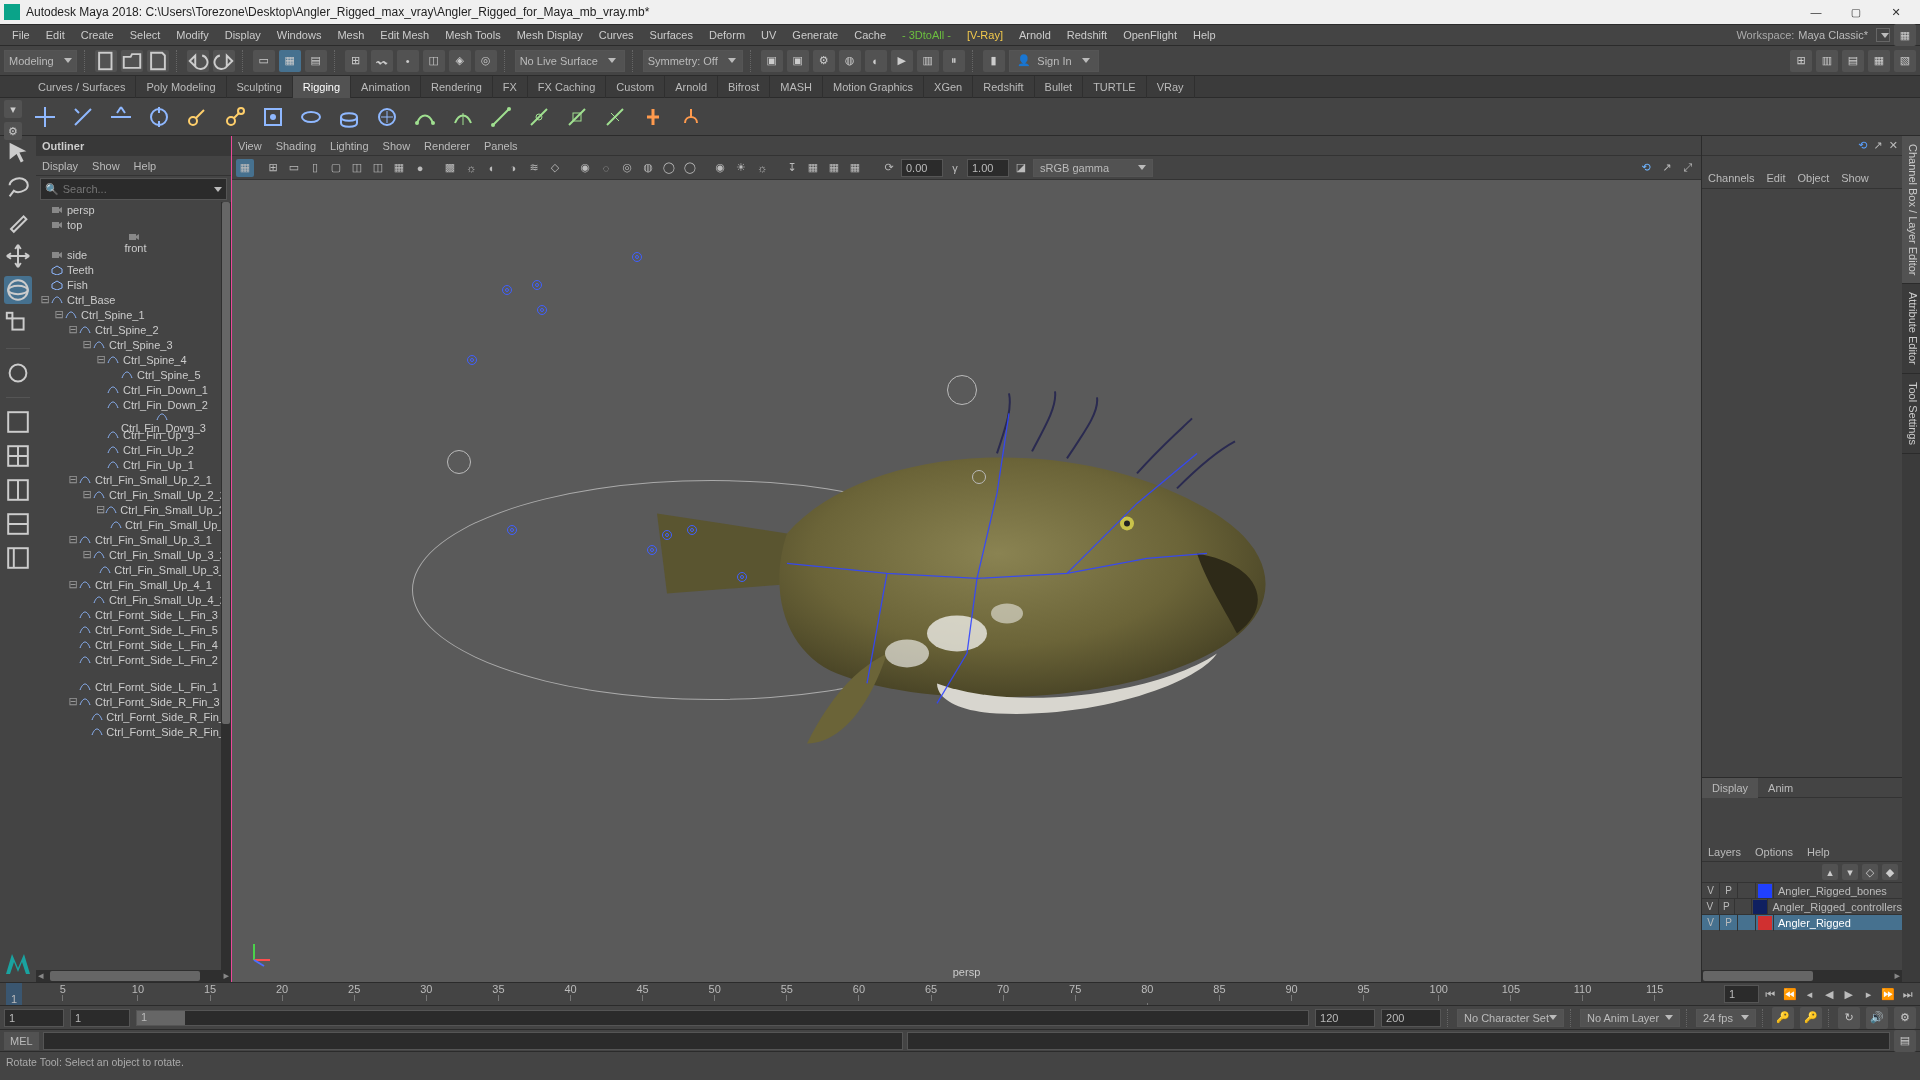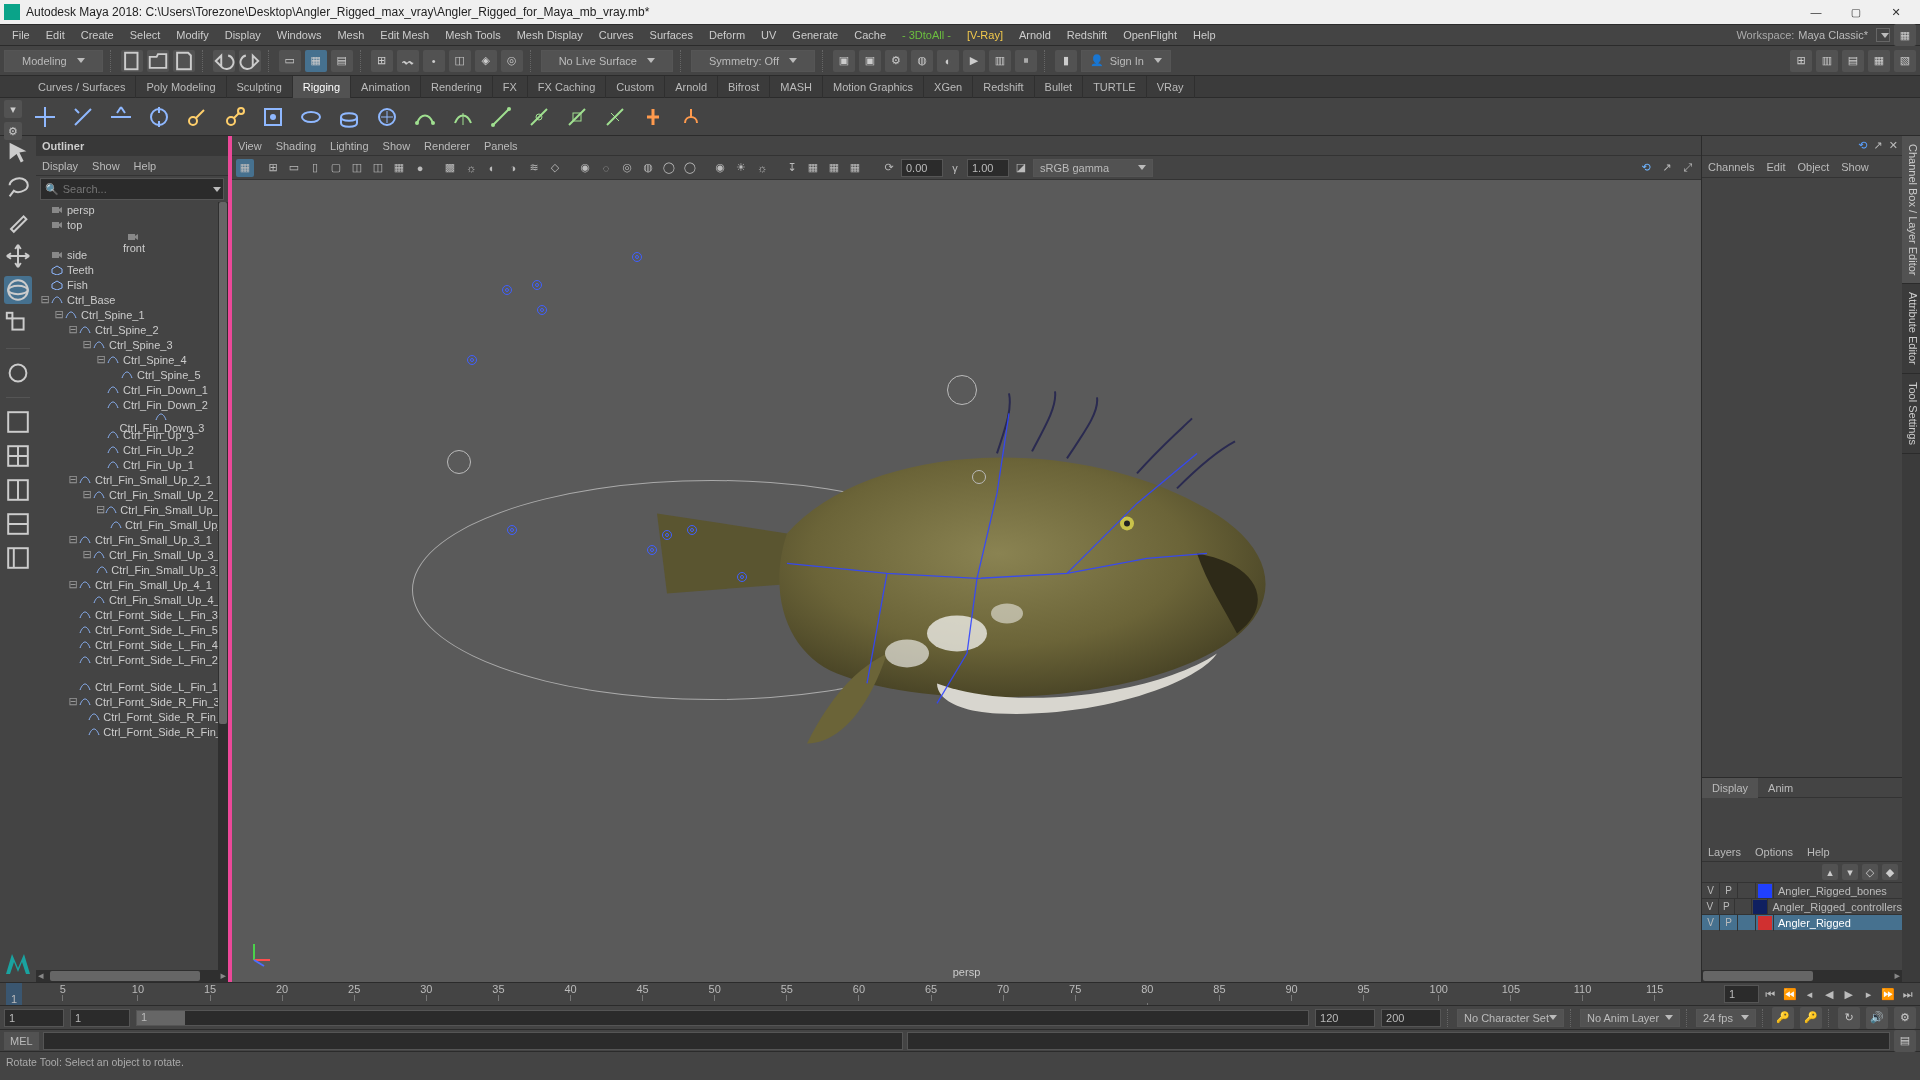--- a/index.html
+++ b/index.html
@@ -15,21 +15,21 @@
 .menubar { height:22px; background:#444; display:flex; align-items:center; padding:0 4px; gap:0; border-top:1px solid #2b2b2b; border-bottom:1px solid #2b2b2b;}
 .menubar .mitem { padding:0 8px; color:#ccc; cursor:default;}
 .menubar .mitem.green{color:#6cbf3f;}
 .menubar .mitem.yellow{color:#f2c94c;}
 .menubar .wslabel{margin-left:auto; color:#aaa; padding-right:4px;}
 .menubar .wsval{padding-right:8px;}
 .menubar .wsarrow{border:1px solid #666; width:14px; height:14px; display:flex; align-items:center; justify-content:center;}
 
 
 .statusrow { height:30px; background:#444; display:flex; align-items:center; padding:0 4px; gap:4px; border-bottom:1px solid #2b2b2b;}
-.statusrow .dd { background:#525252; height:22px; display:flex; align-items:center; padding:0 17px; gap:6px; border:1px solid #555; min-width:70px;}
+.statusrow .dd { background:#525252; height:22px; display:flex; align-items:center; padding:0 4px; gap:6px; border:1px solid #555; min-width:70px;}
 .statusrow .sep{ width:4px; height:22px; border-left:1px dotted #666; margin:0 3px;}
 .iconbtn{width:22px; height:22px; background:#525252; display:flex; align-items:center; justify-content:center; border-radius:2px; color:#ccc;}
 .iconbtn.active{background:#46718f;}
 .flex-spacer{flex:1;}
 .statusrow .signin{background:#525252; height:22px; padding:0 8px; display:flex; align-items:center; gap:6px; border:1px solid #555; min-width:70px;}
 
 
 .shelftabs{height:22px; background:#3b3b3b; display:flex; align-items:center; padding-left:28px; gap:0; border-bottom:1px solid #2b2b2b;}
 .shelftab{padding:0 10px; height:22px; display:flex; align-items:center; color:#bbb; border-right:1px solid #2f2f2f;}
 .shelftab.active{background:#525252; color:#fff;}
@@ -45,21 +45,21 @@
 .tbtn{width:28px; height:28px; display:flex; align-items:center; justify-content:center;}
 .tbtn.active{background:#46718f; border-radius:3px;}
 .tsep{width:24px; height:1px; background:#555; margin:4px 0;}
 
 
 .panel{background:#444; display:flex; flex-direction:column;}
 .panel-header{height:20px; background:#383838; display:flex; align-items:center; padding:0 6px; font-weight:bold; color:#ccc;}
 .panel-menu{height:20px; background:#444; display:flex; align-items:center; padding:0 6px; gap:14px; border-bottom:1px solid #333;}
 .searchbox{height:22px; background:#2b2b2b; border:1px solid #555; margin:2px 4px; display:flex; align-items:center; padding:0 4px; gap:4px;}
 .searchbox input{flex:1; background:transparent; border:none; color:#ccc; outline:none; font-size:11px;}
-.outliner-panel{width:196px; border-right:4px solid #ec4899;}
+.outliner-panel{width:196px; border-right:1px solid #ec4899;}
 .outliner-body{flex:1; overflow:hidden; position:relative;}
 .tree{overflow-y:auto; height:100%;}
 .tree-row{display:flex; align-items:center; height:15px; padding-left:4px; white-space:nowrap;}
 .tree-row .toggle{width:10px; color:#999; text-align:center;}
 .tree-row .ticon{width:14px; height:12px; display:inline-flex; align-items:center; justify-content:center; margin-right:3px;}
 .tree-row .tname{color:#ccc;}
 .scrollbar-v{position:absolute; right:0; top:0; width:10px; height:100%; background:#2f2f2f;}
 .scrollbar-v .thumb{position:absolute; left:1px; width:8px; background:#666; border-radius:2px;}
 .scrollbar-h{height:12px; background:#2f2f2f; position:relative;}
 .scrollbar-h .thumb{position:absolute; top:1px; height:10px; background:#666; border-radius:2px;}
@@ -73,21 +73,21 @@
 .vp-toolbar .numbox{background:#2b2b2b; border:1px solid #555; width:42px; height:18px; display:flex; align-items:center; padding:0 4px;}
 .vp-toolbar .dd{background:#525252; border:1px solid #555; height:18px; display:flex; align-items:center; padding:0 6px; min-width:120px;}
 .viewport{flex:1; background:#5a5a5a; position:relative; overflow:hidden;}
 .viewport .camlabel{position:absolute; bottom:4px; left:50%; transform:translateX(-50%); color:#ccc; font-size:11px;}
 .viewport .axis{position:absolute; left:14px; bottom:14px;}
 .viewport .fish{position:absolute; left:50%; top:50%; transform:translate(-50%,-52%);}
 .viewport .ellipse{position:absolute; border:1px solid #aaa; border-radius:50%;}
 
 
 .rightcol{width:200px; display:flex; flex-direction:column; background:#444;}
-.rightcol .tabs{height:22px; display:flex; align-items:center; gap:12px; padding:0 6px; border-bottom:1px solid #333;}
+.rightcol .tabs{height:22px; display:flex; align-items:center; gap:12px; padding:0 6px; border-bottom:1px solid #333;margin-top:11px;}
 .rightcol .blank{flex:1;}
 .sidetabs{width:18px; background:#3b3b3b; display:flex; flex-direction:column;}
 .sidetab{writing-mode:vertical-rl; padding:8px 1px; text-align:center; color:#ccc; border-bottom:1px solid #2b2b2b;}
 .sidetab.active{background:#525252;}
 
 
 .layerpanel{border-top:1px solid #2b2b2b;}
 .layerpanel .tabs2{height:20px; display:flex; align-items:center; border-bottom:1px solid #333;}
 .layerpanel .tab2{padding:0 10px; height:20px; display:flex; align-items:center;}
 .layerpanel .tab2.active{background:#525252;}

